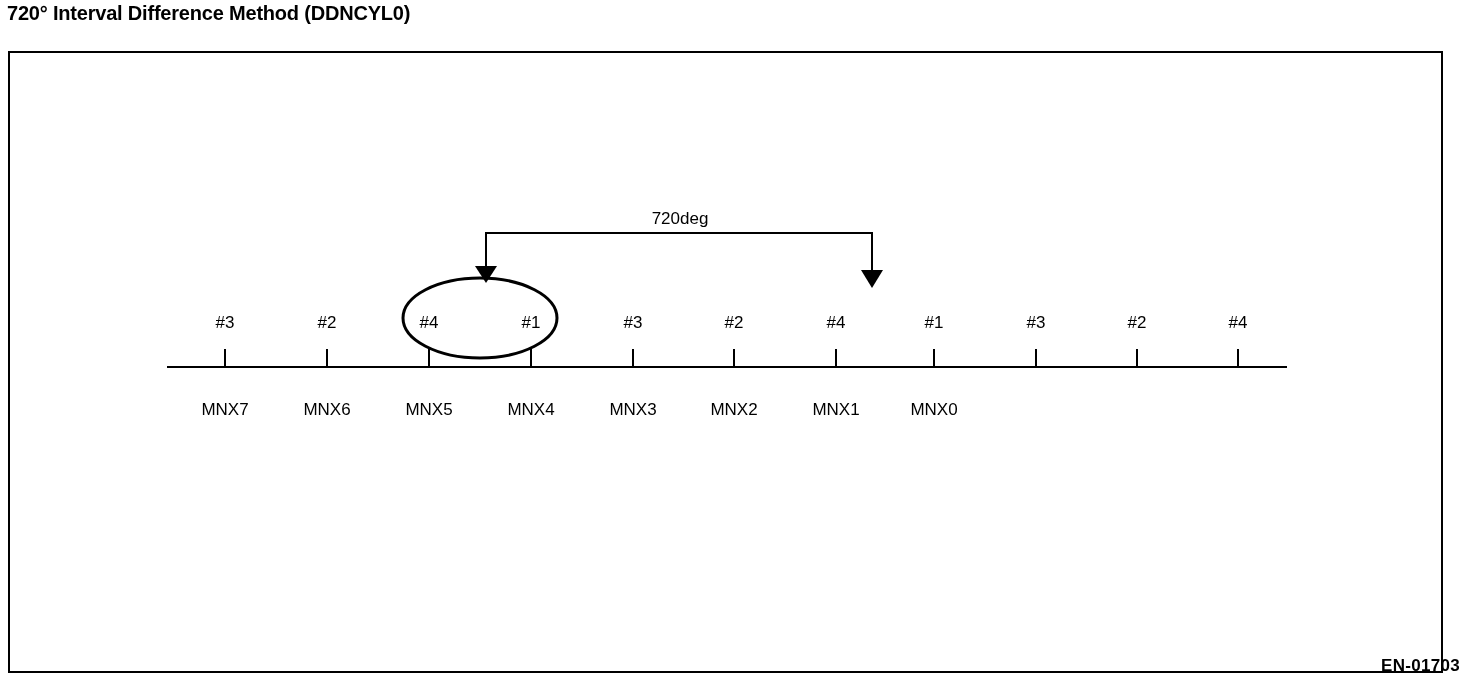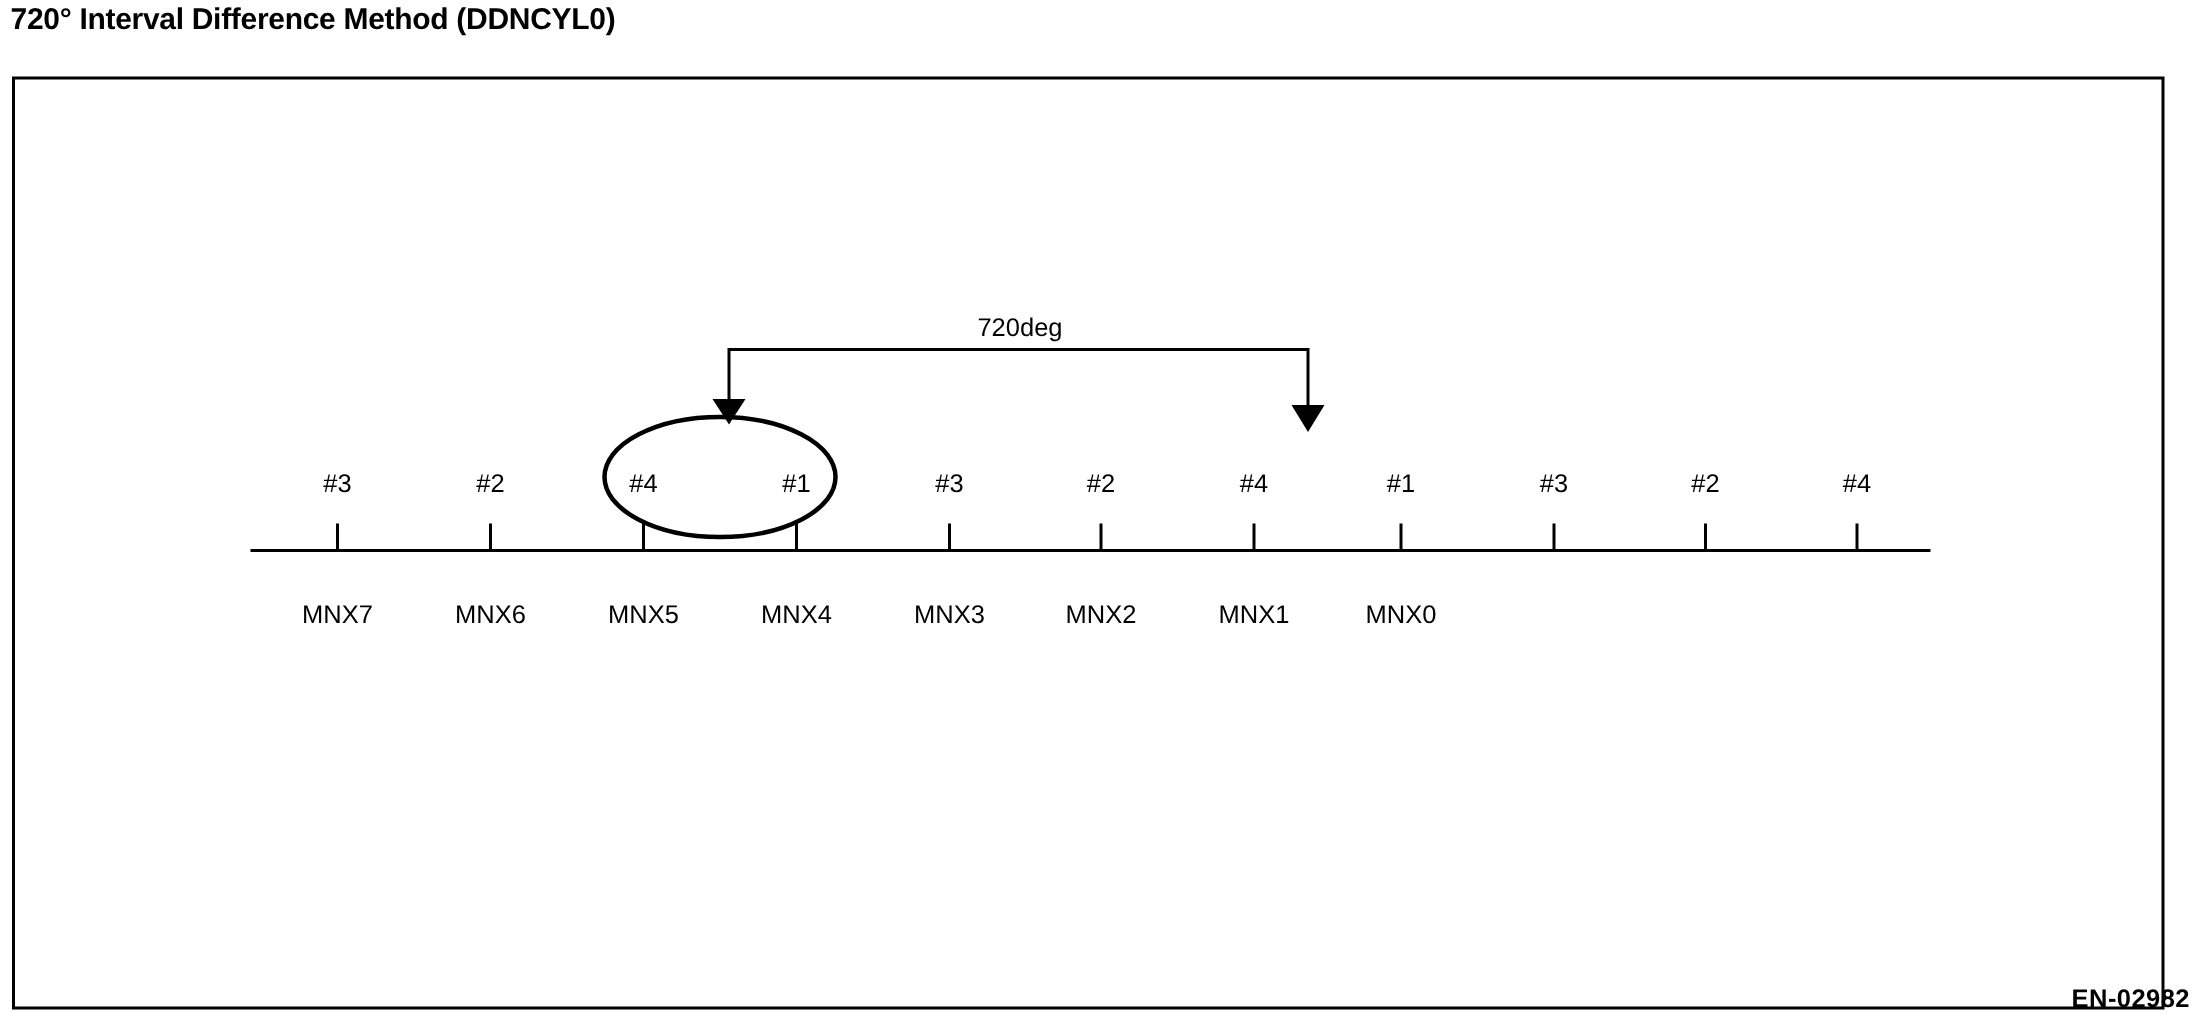--- a/index.html
+++ b/index.html
@@ -129,15 +129,15 @@
       <polygon id="span-arrow-right" points="861,270 883,270 872,288" fill="#000000"></polygon>
       <text id="span-label" class="span-label" x="680" y="224">720deg</text>
     </g>
 
     <g id="ellipse-group">
       <ellipse id="highlight-ellipse" cx="480" cy="318" rx="77" ry="40" fill="none" stroke="#000000" stroke-width="3"></ellipse>
     </g>
 
   </svg>
 
-  <div id="figure-code">EN-02982</div>
+  <div id="figure-code">EN-01703</div>
 
 </div>
 
 </body></html>

